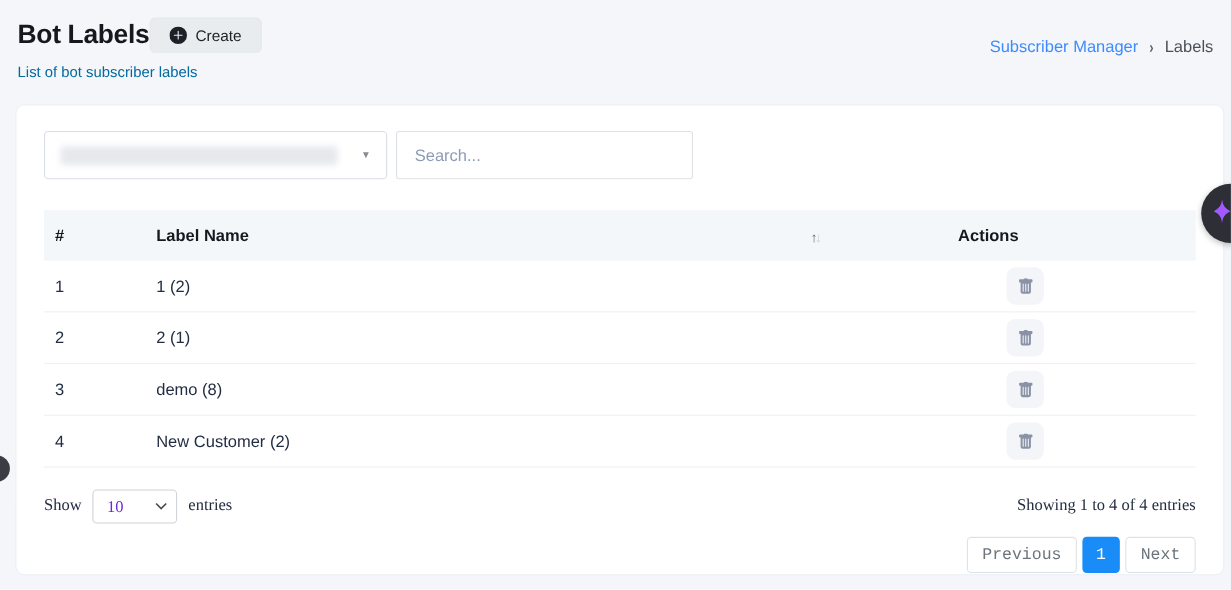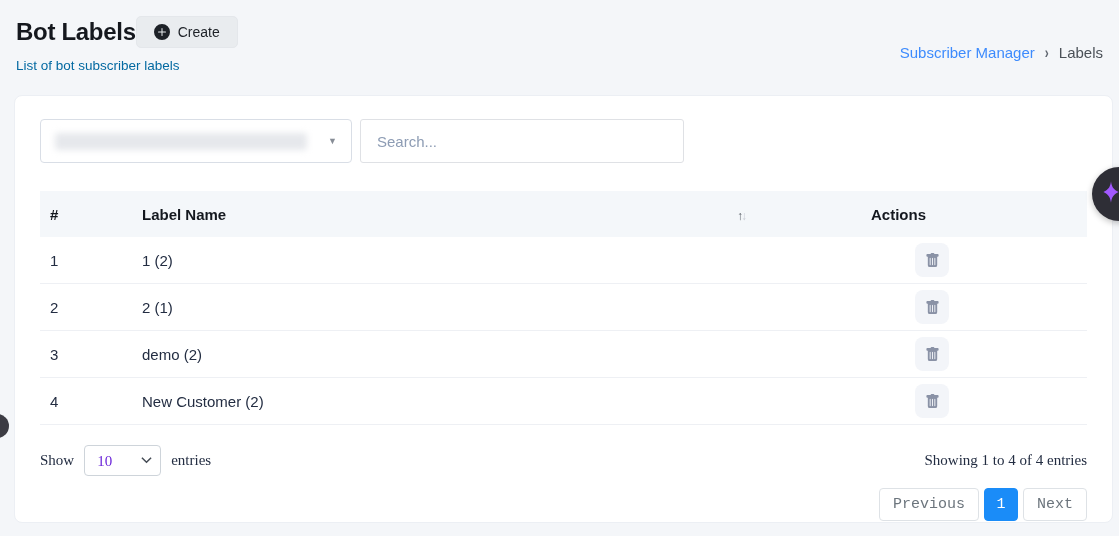--- a/index.html
+++ b/index.html
@@ -17,21 +17,21 @@
   .page-title { font-size:24px; font-weight:700; color:#15181e; letter-spacing:-0.3px; }
   .create-btn {
     display:flex; align-items:center; gap:8px;
     background:#e9ecef; border:1px solid #e4e7eb; border-radius:5px;
     padding:7px 17px; font-size:14px; color:#1d2127; cursor:pointer;
     font-family:inherit;
   }
   .create-btn svg { display:block; }
   .subtitle { margin-top:10px; font-size:13.5px; color:#0369a1; }
   .breadcrumb {
-    position:absolute; top:44px; right:16px;
+    position:absolute; top:34px; right:16px;
     display:flex; align-items:center; gap:10px; font-size:15px;
   }
   .breadcrumb a { color:#3d8bfd; text-decoration:none; cursor:pointer; }
   .breadcrumb .sep { color:#5f6670; font-size:12px; font-weight:700; transform:scaleY(1.3); }
   .breadcrumb .current { color:#4b5158; }
 
   
   .card {
     position:absolute; left:14px; top:95px; width:1099px; height:428px;
     background:#fff; border:1px solid #eceff4; border-radius:8px;
@@ -41,21 +41,21 @@
   
   .filters { display:flex; gap:8px; }
   .select2 {
     position:relative; width:312px; height:44px;
     border:1px solid #d9dee6; border-radius:4px; background:#fff;
     display:flex; align-items:center; padding:0 14px; cursor:pointer;
   }
   .redacted-value { width:252px; height:17px; background:#e6e8ec; border-radius:3px; filter:blur(3px); }
   .caret { margin-left:auto; color:#878d96; font-size:9px; }
   .search-input {
-    width:324px; height:44px; border:1px solid #dfe1e5; border-radius:3px;
+    width:270px; height:44px; border:1px solid #dfe1e5; border-radius:3px;
     padding:0 16px; font-size:15px; color:#232d42; outline:none;
     font-family:inherit; background:#fff;
   }
   .search-input::placeholder { color:#8d9cb4; }
 
   
   .table { margin-top:28px; }
   .thead {
     display:flex; align-items:center; height:46px;
     background:#f4f7fa; font-weight:700; font-size:15px; color:#14181f;
@@ -180,21 +180,21 @@
           <svg width="15" height="15" viewBox="0 0 16 16" fill="#8a92a6">
             <path d="M2.5 1a1 1 0 0 0-1 1v1a1 1 0 0 0 1 1H3v9a2 2 0 0 0 2 2h6a2 2 0 0 0 2-2V4h.5a1 1 0 0 0 1-1V2a1 1 0 0 0-1-1H10a1 1 0 0 0-1-1H7a1 1 0 0 0-1 1H2.5zm3 4a.5.5 0 0 1 .5.5v7a.5.5 0 0 1-1 0v-7a.5.5 0 0 1 .5-.5zM8 5a.5.5 0 0 1 .5.5v7a.5.5 0 0 1-1 0v-7A.5.5 0 0 1 8 5zm3 .5v7a.5.5 0 0 1-1 0v-7a.5.5 0 0 1 1 0z"></path>
           </svg>
         </span>
       </button>
     </div>
   </div>
 
   <div class="tr">
     <div class="col-index">3</div>
-    <div class="col-label">demo (2)</div>
+    <div class="col-label">demo (8)</div>
     <div class="col-actions">
       <button class="delete-btn">
         <span>
           <svg width="15" height="15" viewBox="0 0 16 16" fill="#8a92a6">
             <path d="M2.5 1a1 1 0 0 0-1 1v1a1 1 0 0 0 1 1H3v9a2 2 0 0 0 2 2h6a2 2 0 0 0 2-2V4h.5a1 1 0 0 0 1-1V2a1 1 0 0 0-1-1H10a1 1 0 0 0-1-1H7a1 1 0 0 0-1 1H2.5zm3 4a.5.5 0 0 1 .5.5v7a.5.5 0 0 1-1 0v-7a.5.5 0 0 1 .5-.5zM8 5a.5.5 0 0 1 .5.5v7a.5.5 0 0 1-1 0v-7A.5.5 0 0 1 8 5zm3 .5v7a.5.5 0 0 1-1 0v-7a.5.5 0 0 1 1 0z"></path>
           </svg>
         </span>
       </button>
     </div>
   </div>

